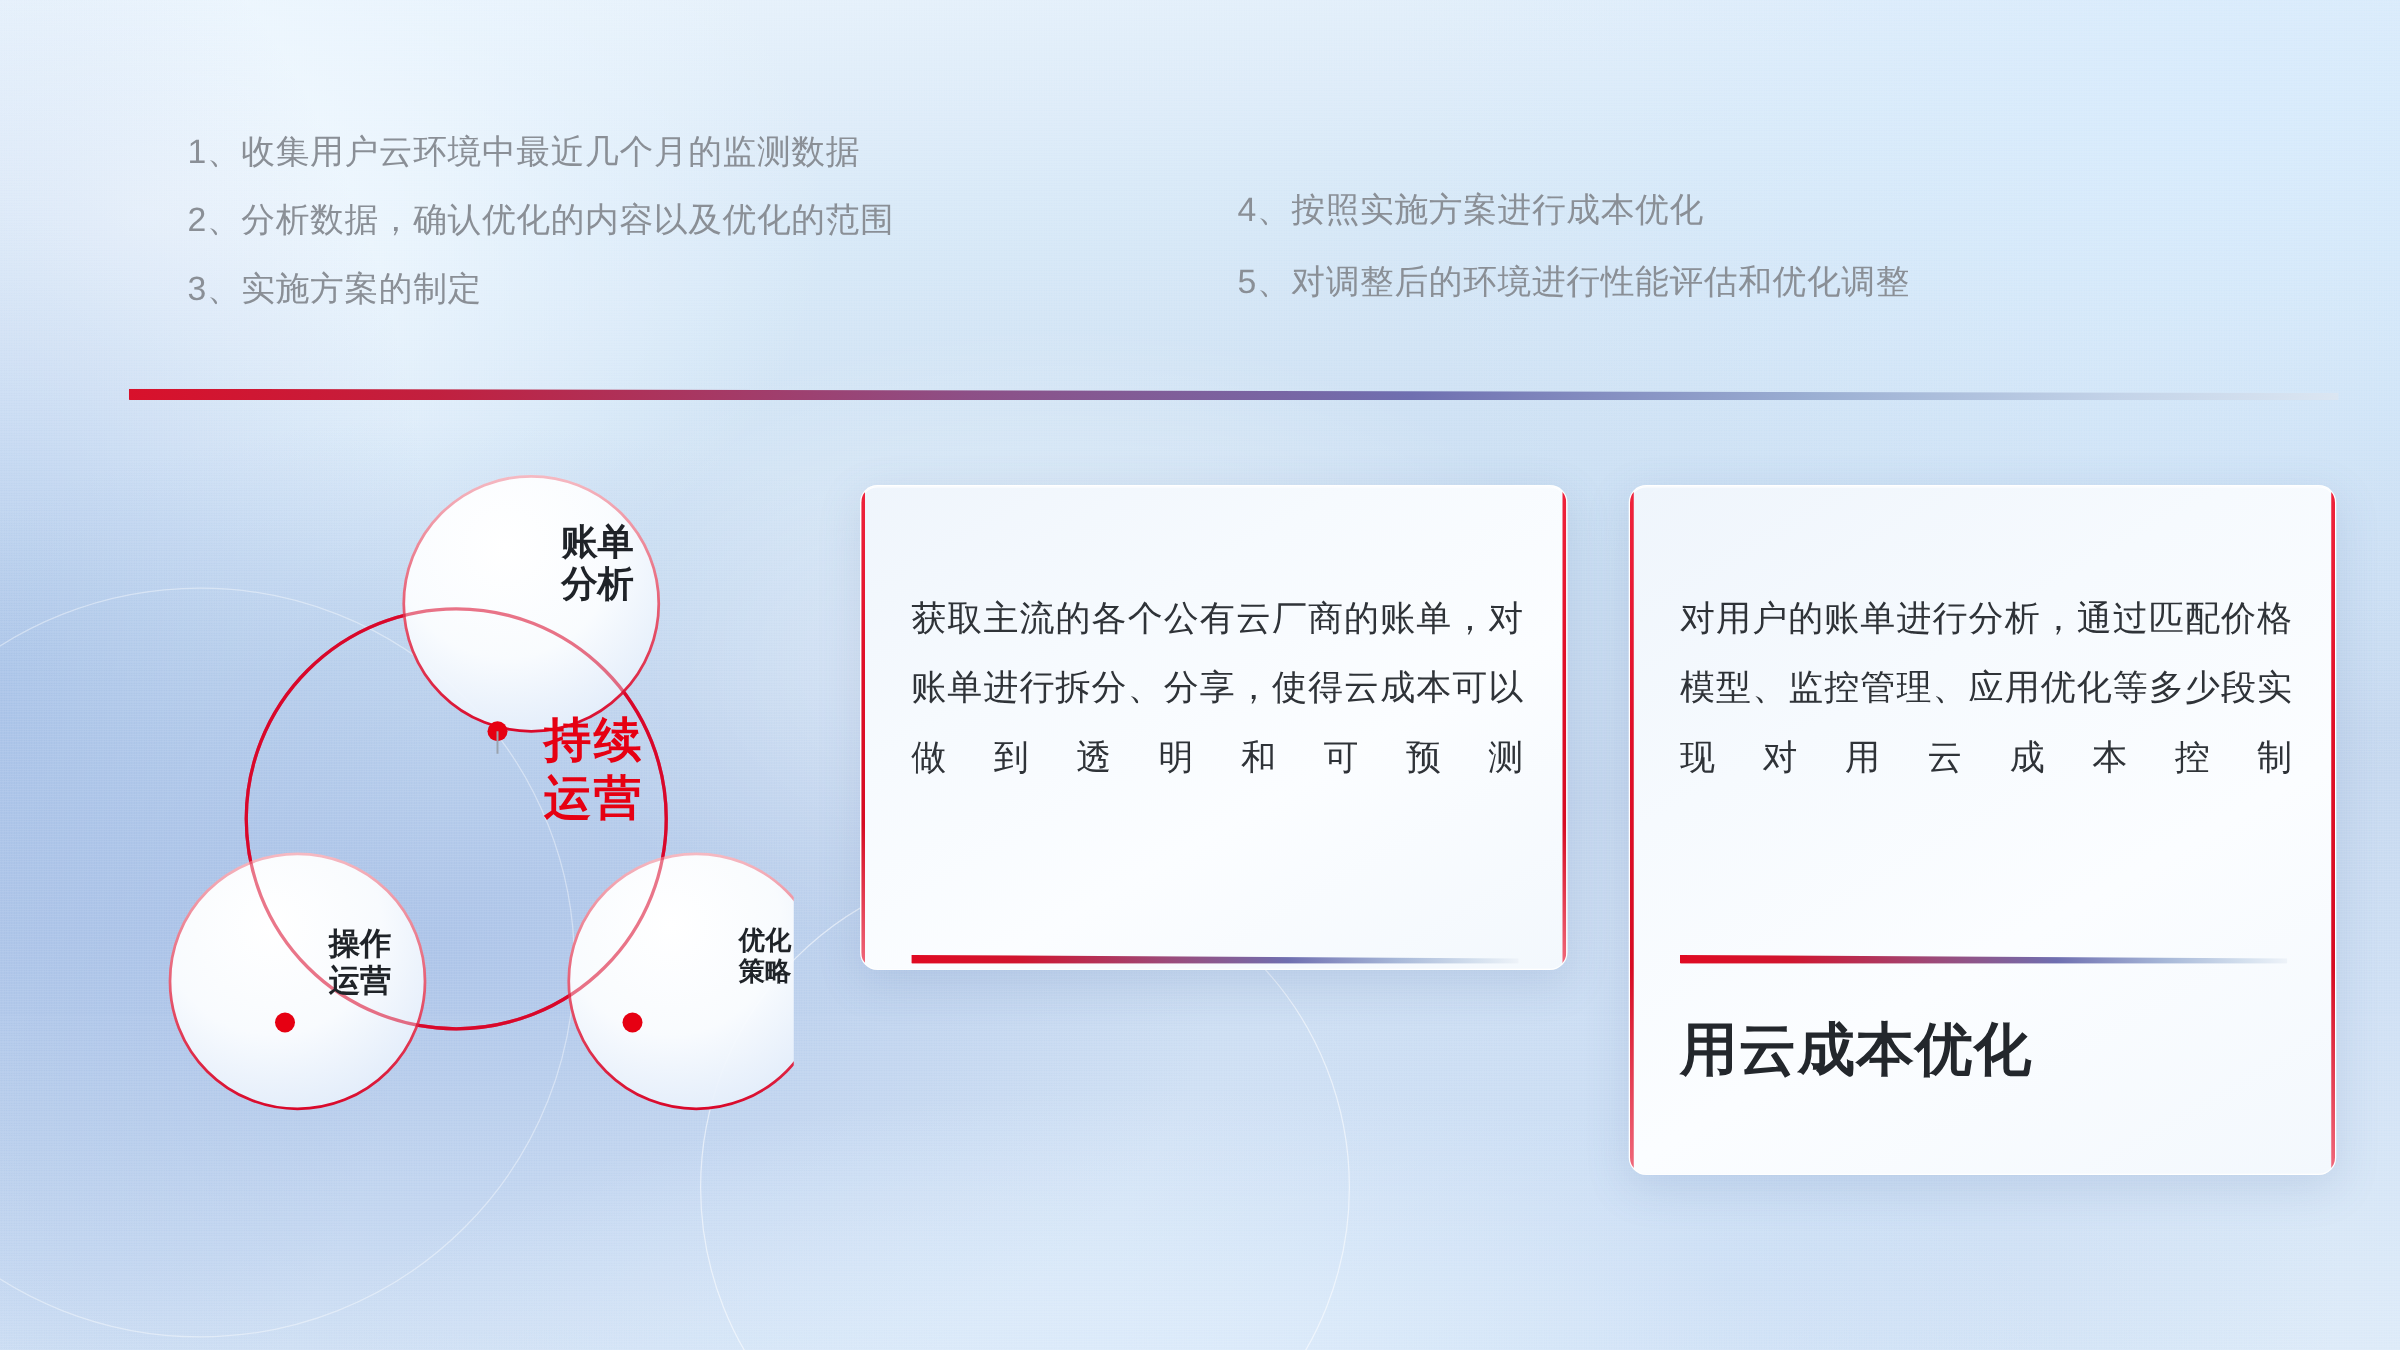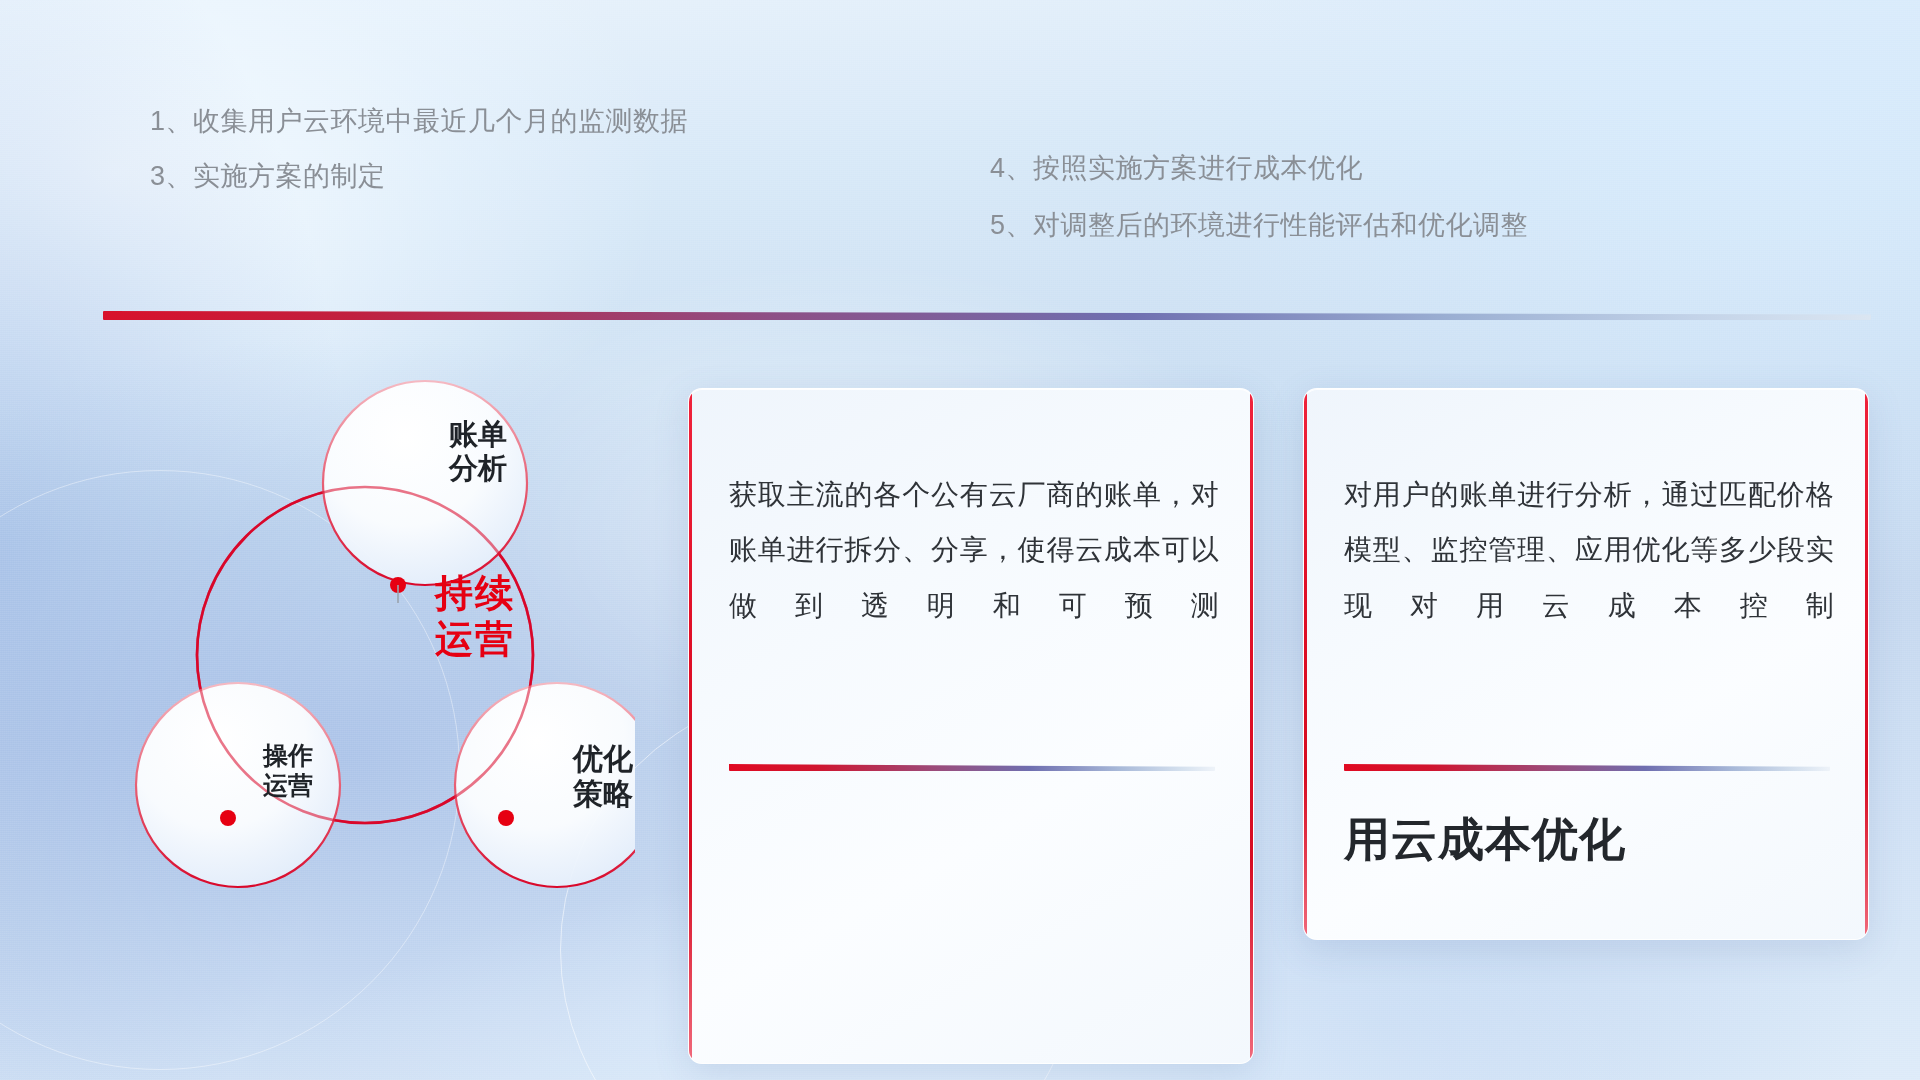--- a/index.html
+++ b/index.html
@@ -99,21 +99,21 @@
   .venn-label {
     position:absolute;
     text-align:right;
     font-weight:700;
     color:#1f2328;
     line-height:1.18;
     white-space:pre-line;
   }
   .venn-label.top   { left:252px; top:62px;  width:160px; font-size:29px; }
   .venn-label.bl    { left:68px;  top:386px; width:150px; font-size:25px; }
-  .venn-label.br    { left:388px; top:386px; width:150px; font-size:30px; }
+  .venn-label.br    { left:388px; top:386px; width:150px; font-size:21px; }
   .venn-label.center{
     left:220px; top:215px; width:200px;
     font-size:38px; color:#e60012; letter-spacing:2px; line-height:1.22;
   }
 
   
   .card {
     position:absolute; z-index:6;
     border-radius:14px;
     background:linear-gradient(150deg, #eff5fc 0%, #f6fafe 32%, #fbfdff 62%, #f3f8fd 100%);
@@ -122,21 +122,21 @@
     overflow:hidden;
   }
   .card::before {
     content:""; position:absolute; left:0; top:0; bottom:0; width:3px;
     background:linear-gradient(180deg,#ef233c 0%, #e00f28 35%, #d60b22 70%, #f06a7c 100%);
   }
   .card::after {
     content:""; position:absolute; right:0; top:0; bottom:0; width:3px;
     background:linear-gradient(180deg,#ef233c 0%, #e00f28 35%, #d60b22 70%, #f06a7c 100%);
   }
-  #card-left  { left:688px;  top:388px; width:566px; height:676px; }
+  #card-left  { left:688px;  top:388px; width:566px; height:388px; }
   #card-right { left:1303px; top:388px; width:566px; height:552px;padding-left:48px; }
 
   .card-body {
     position:absolute; left:40px; right:34px; top:78px;
   }
   .card-para {
     font-size:28px;
     line-height:1.98;
     color:#2f3338;
     text-align:justify;
@@ -171,20 +171,21 @@
   <div class="bg-layer bg-blob-e"></div>
   <div class="bg-layer bg-blob-g"></div>
   <div class="bg-ring r1"></div>
   <div class="bg-ring r2"></div>
   <div class="bg-layer bg-noise"></div>
 </div>
 
 <div id="steps">
   <div class="step-col left">
     <div class="step-line">1、收集用户云环境中最近几个月的监测数据</div>
+    <div class="step-line">2、分析数据，确认优化的内容以及优化的范围</div>
     <div class="step-line">3、实施方案的制定</div>
   </div>
   <div class="step-col right">
     <div class="step-line">4、按照实施方案进行成本优化</div>
     <div class="step-line">5、对调整后的环境进行性能评估和优化调整</div>
   </div>
 </div>
 
 <div id="top-divider">
   <div class="bar"></div>

